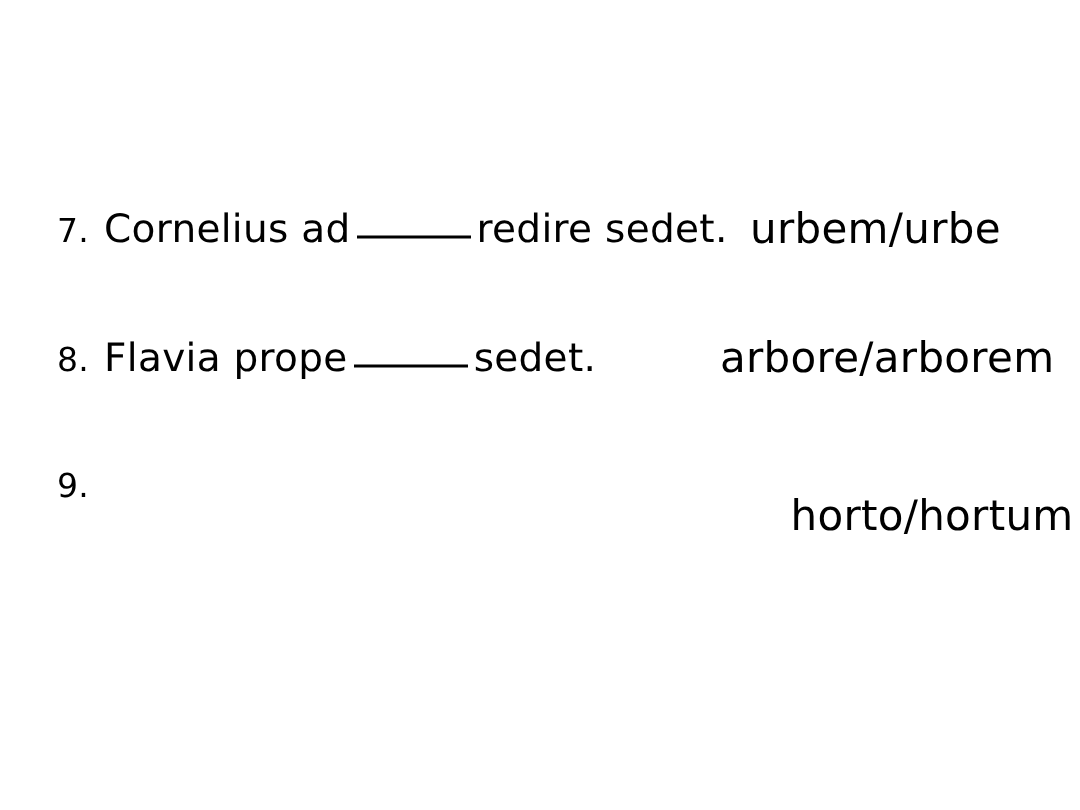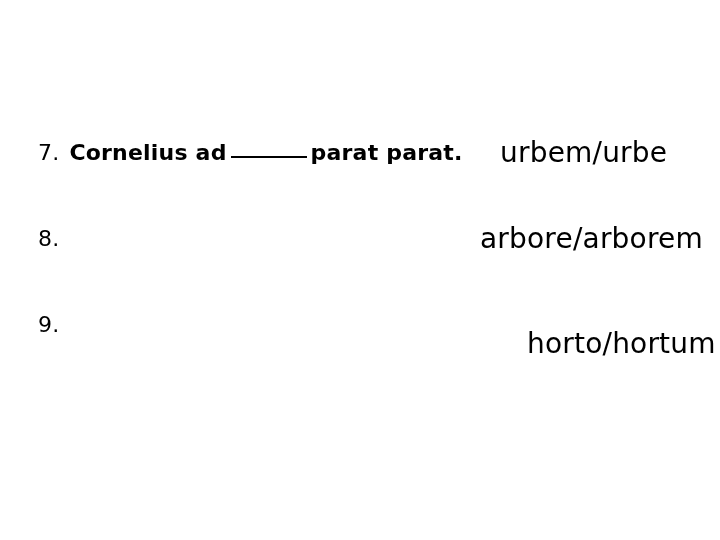--- a/index.html
+++ b/index.html
@@ -59,25 +59,24 @@
     line-height: 26px;
     letter-spacing: 0.2px;
     flex: 0 0 auto;
     display: inline-flex;
     flex-direction: row;
     align-items: baseline;
   }
 
   .sent-pre,
   .sent-post {
-    font-size: 22px;
+    font-size: 26px;
     line-height: 26px;
     letter-spacing: 0.2px;
     white-space: pre;
-    font-weight: bold;
   }
 
   .blank-line {
     display: inline-block;
     width: 76px;
     height: 1px;
     border-bottom: 2px solid #000000;
     margin: 0 4px 0 4px;
     position: relative;
     top: -2px;
@@ -102,27 +101,32 @@
 
 <div class="slide">
 
   <div class="exercise-list">
 
     <div class="exercise-row row-0">
       <span class="q-number">7.</span>
       <span class="q-sentence">
         <span class="sent-pre">Cornelius ad</span>
         <span class="blank-line"></span>
-        <span class="sent-post">parat parat.</span>
+        <span class="sent-post">redire sedet.</span>
       </span>
       <span class="q-answers">urbem/urbe</span>
     </div>
 
     <div class="exercise-row row-1">
       <span class="q-number">8.</span>
+      <span class="q-sentence">
+        <span class="sent-pre">Flavia prope</span>
+        <span class="blank-line"></span>
+        <span class="sent-post">sedet.</span>
+      </span>
       <span class="q-answers">arbore/arborem</span>
     </div>
 
     <div class="exercise-row row-2">
       <span class="q-number">9.</span>
       <span class="q-answers">horto/hortum</span>
     </div>
 
   </div>
 </div>

